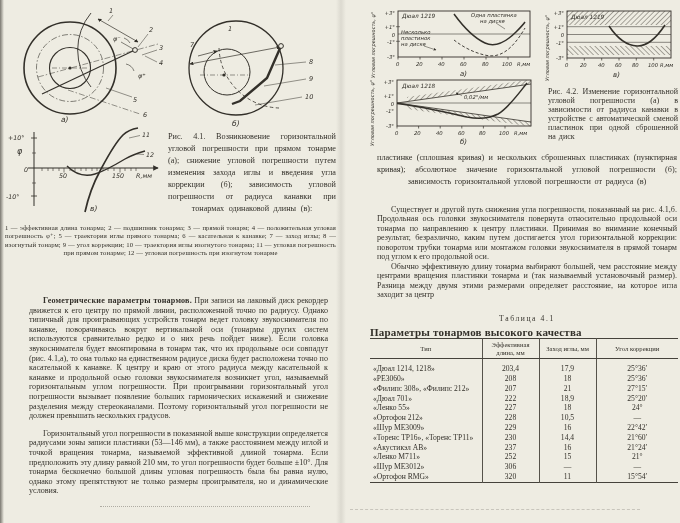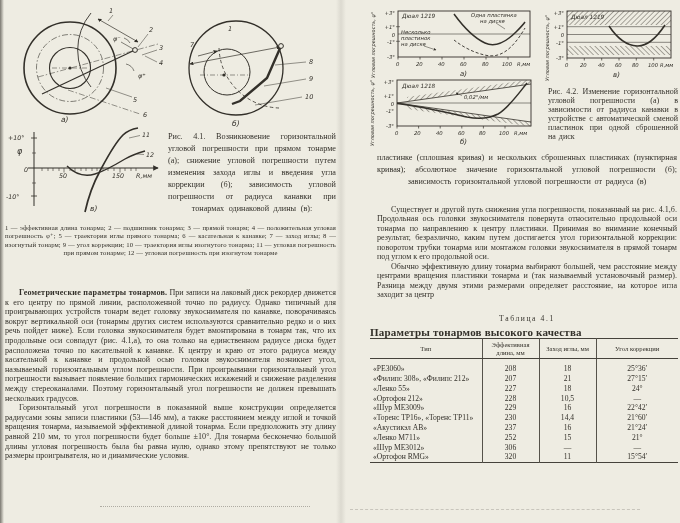--- a/index.html
+++ b/index.html
@@ -12,21 +12,21 @@
              background:linear-gradient(90deg,rgba(45,42,36,.6),rgba(45,42,36,0));}
   .gutter{position:absolute;left:336px;top:0;width:10px;height:523px;
           background:linear-gradient(90deg,rgba(60,56,48,0),rgba(60,56,48,.10),rgba(60,56,48,0));}
   .abs{position:absolute;}
   svg{position:absolute;overflow:visible;}
   svg text{font-family:"DejaVu Sans",sans-serif;font-style:italic;fill:#33302a;}
   .cap{font-size:8.2px;line-height:12px;text-align:justify;word-spacing:2.5px;}
   .cap-last-center{text-align-last:center;}
   .legend{font-size:6.7px;line-height:8.3px;text-align:justify;text-align-last:center;letter-spacing:.1px;}
   .body-txt{font-size:8.1px;line-height:9.6px;text-align:justify;}
-  .body-txt p{margin:0;text-indent:14px;}
+  .body-txt p{margin:8px;text-indent:14px;padding-left:16px;}
   .body-txt-r{font-size:8.1px;line-height:9.45px;text-align:justify;}
   .body-txt-r p{margin:0;text-indent:14px;}
   .lead{font-weight:bold;letter-spacing:.2px;}
   .pagenum{font-size:9.5px;font-weight:bold;margin-top:46px;}
   .tbl-label{font-size:7.6px;letter-spacing:1.6px;text-align:center;}
   .tbl-title{font-size:11px;font-weight:bold;text-align:left;letter-spacing:.2px;}
   table.params{border-collapse:collapse;table-layout:fixed;width:308px;
                border-top:1.2px solid #45423b;border-bottom:1.2px solid #45423b;}
   table.params th{font-size:6.6px;line-height:7.6px;font-weight:normal;text-align:center;
                   vertical-align:middle;padding:2px 1px;border-bottom:1px solid #45423b;}
@@ -346,32 +346,44 @@
       <thead>
         <tr>
           <th class="vline">Тип</th>
           <th class="vline">Эффективная длина, мм</th>
           <th class="vline">Заход иглы, мм</th>
           <th>Угол коррекции</th>
         </tr>
       </thead>
       <tbody>
         <tr>
+            <td class="t vline">«Дюал 1214, 1218»</td>
+            <td class="n vline">203,4</td>
+            <td class="n vline">17,9</td>
+            <td class="n">25°36′</td>
+          </tr>
+        <tr>
             <td class="t vline">«РЕ3060»</td>
             <td class="n vline">208</td>
             <td class="n vline">18</td>
             <td class="n">25°36′</td>
           </tr>
         <tr>
             <td class="t vline">«Филипс 308», «Филипс 212»</td>
             <td class="n vline">207</td>
             <td class="n vline">21</td>
             <td class="n">27°15′</td>
           </tr>
         <tr>
+            <td class="t vline">«Дюал 701»</td>
+            <td class="n vline">222</td>
+            <td class="n vline">18,9</td>
+            <td class="n">25°20′</td>
+          </tr>
+        <tr>
             <td class="t vline">«Ленко 55»</td>
             <td class="n vline">227</td>
             <td class="n vline">18</td>
             <td class="n">24°</td>
           </tr>
         <tr>
             <td class="t vline">«Ортофон 212»</td>
             <td class="n vline">228</td>
             <td class="n vline">10,5</td>
             <td class="n">—</td>

